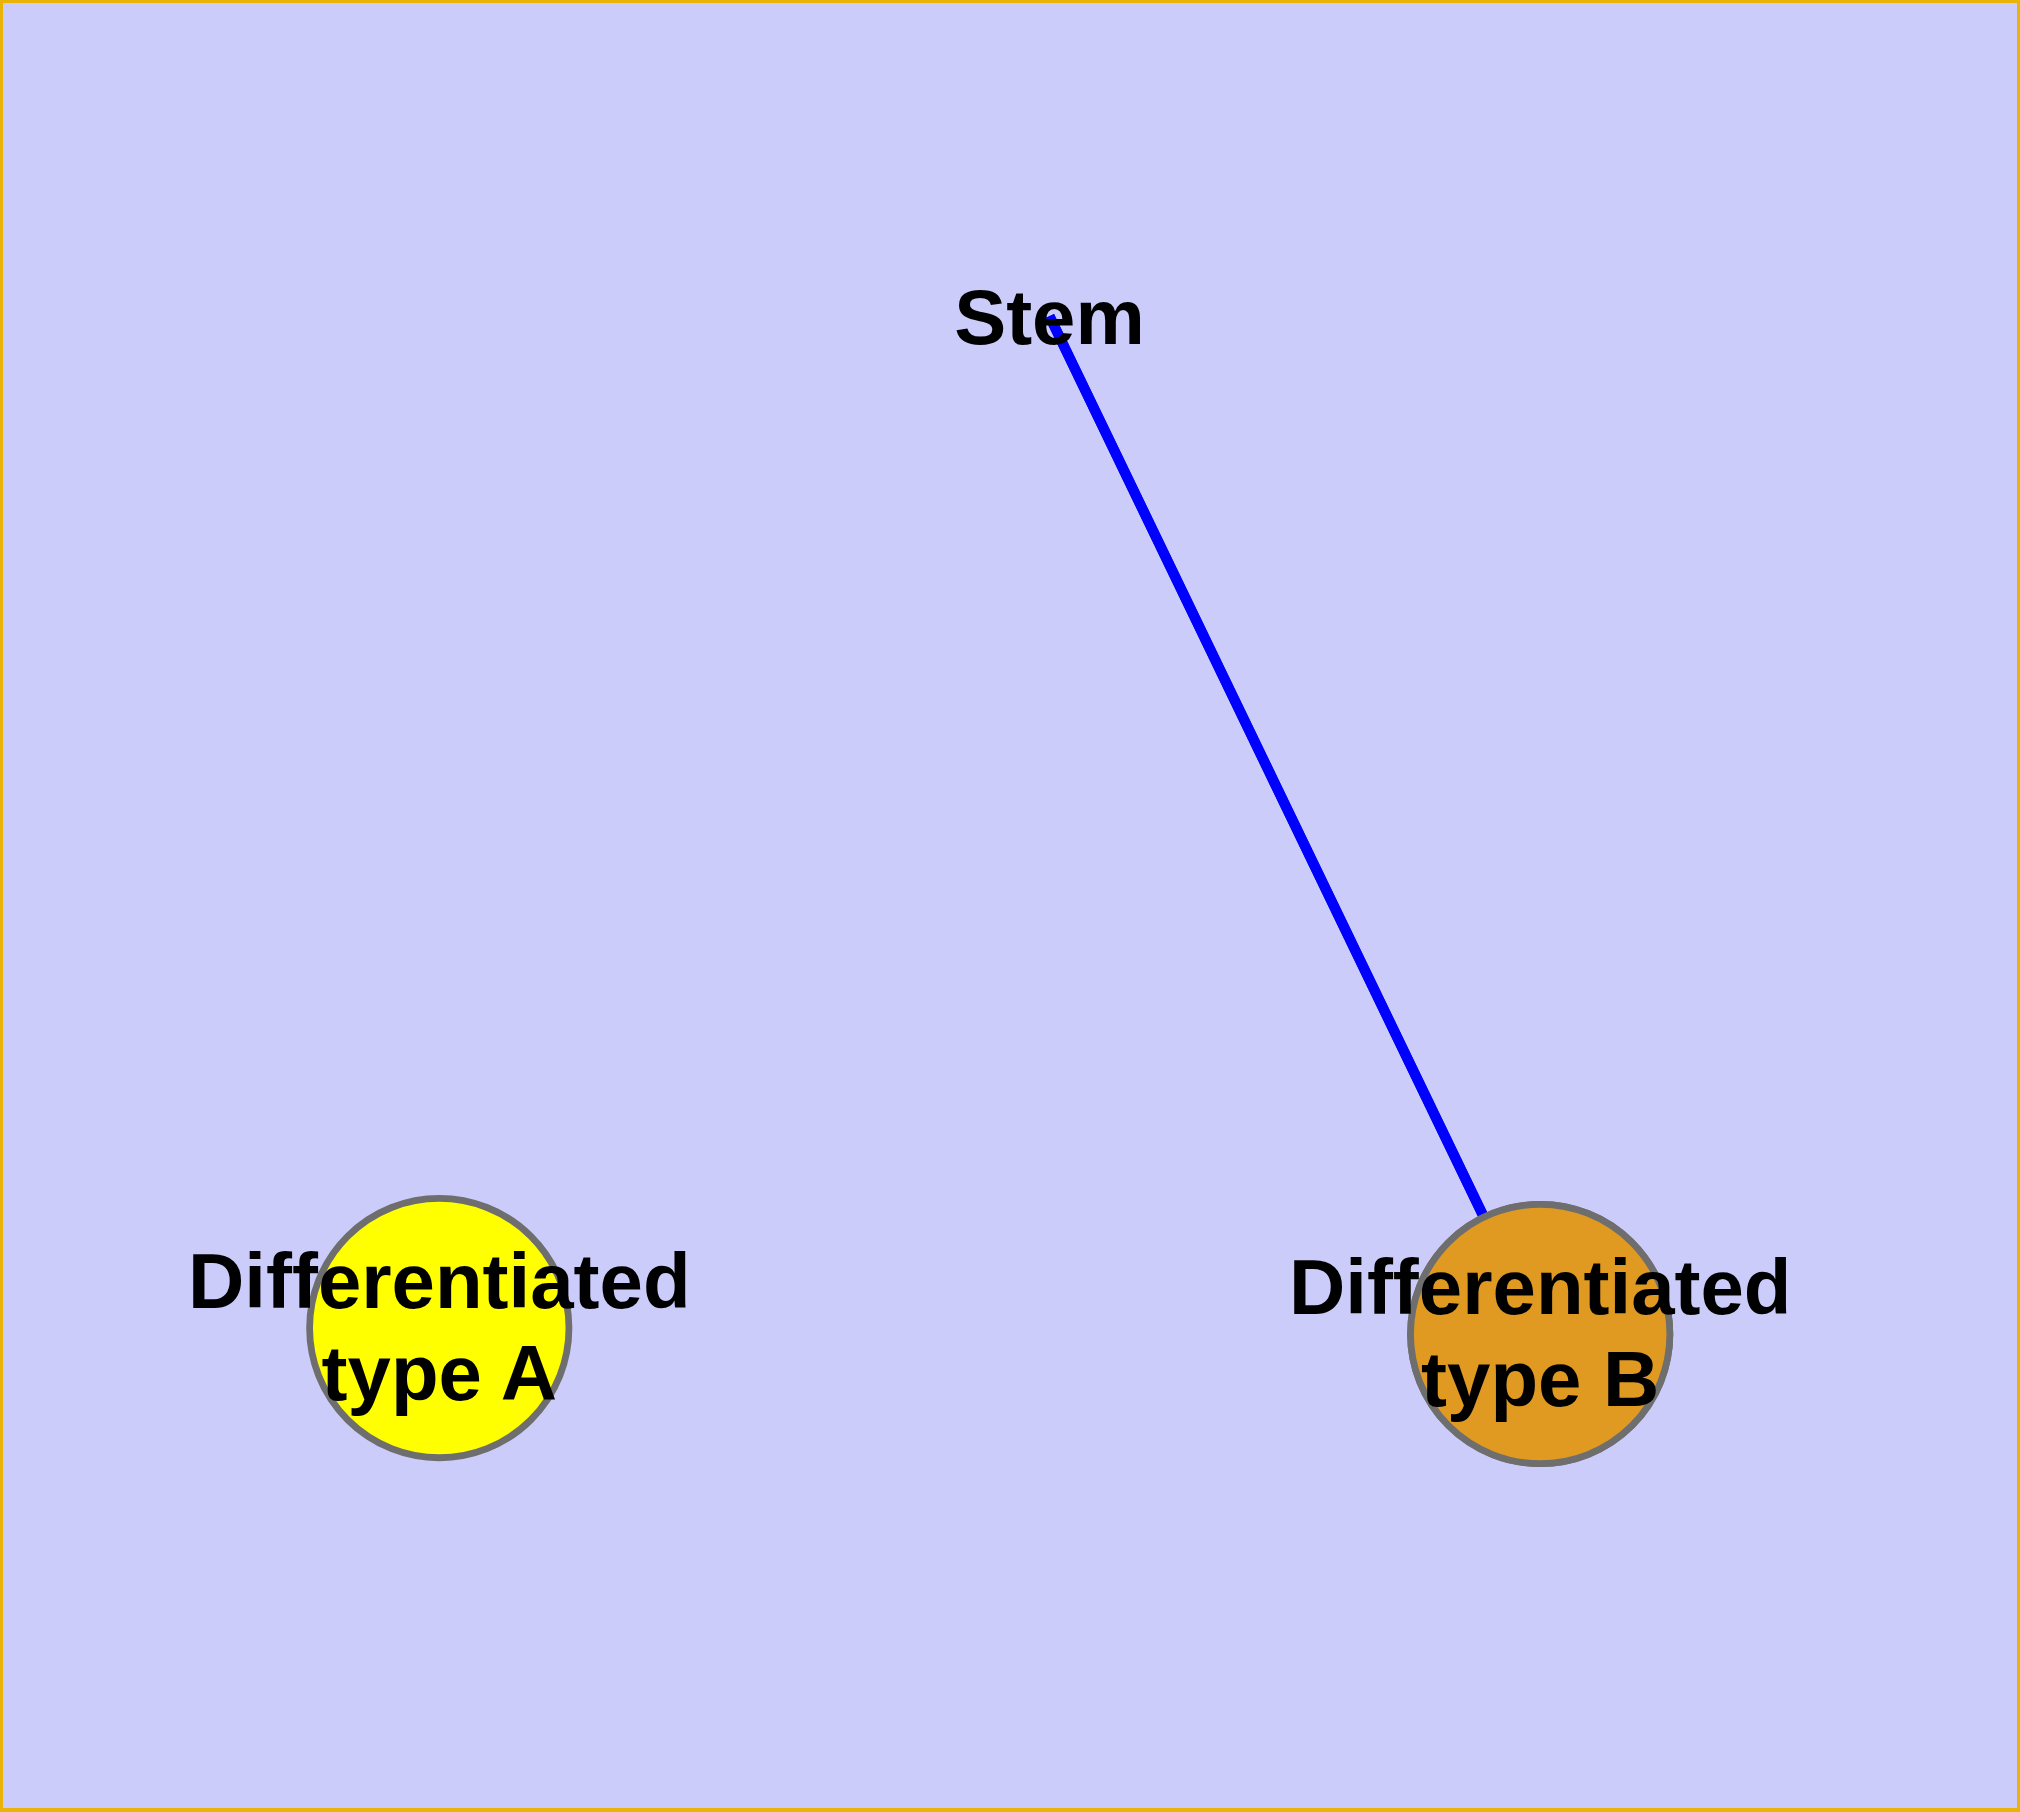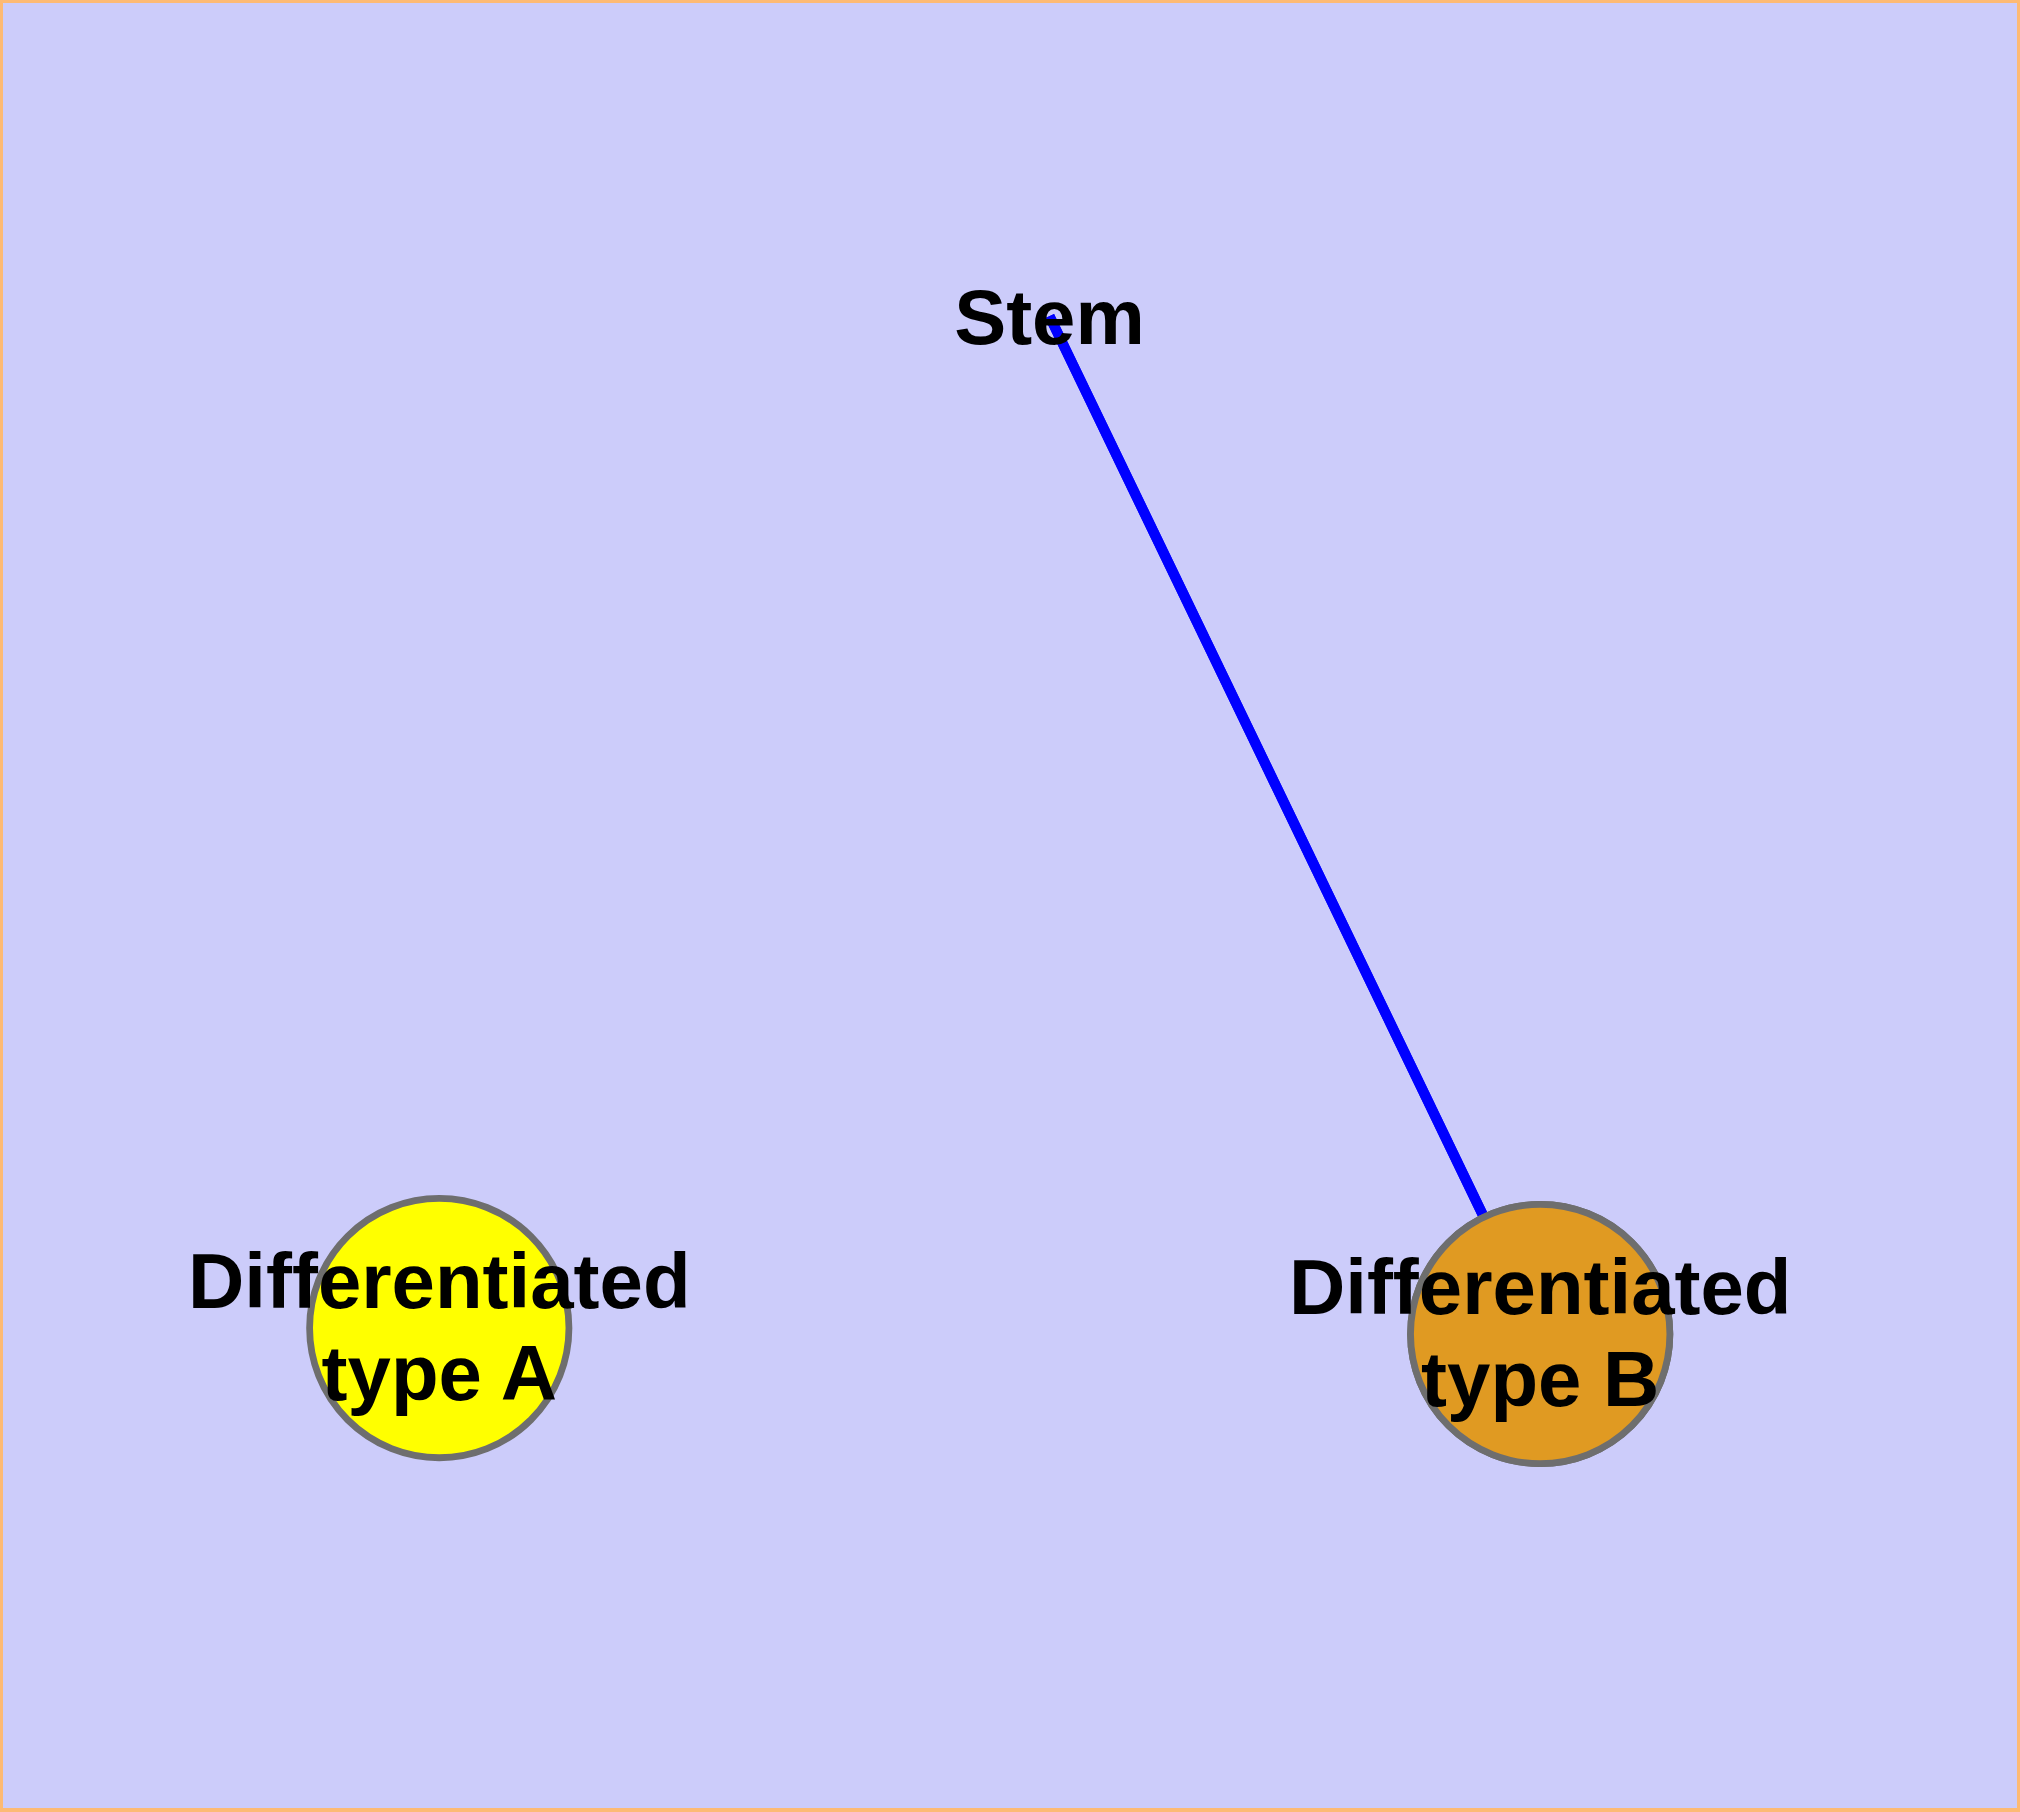--- a/index.html
+++ b/index.html
@@ -47,21 +47,21 @@
     font-size: 92px;
     fill: #000000;
     text-anchor: middle;
     dominant-baseline: auto;
     white-space: pre;
   }
 </style>
 </head>
 <body>
 
-<div id="canvas" style="background: #fdba74;">
+<div id="canvas" style="background: #eab308;">
   <div id="plot-area" style="background: rgb(204, 204, 250);"></div>
 
   <svg id="graph-svg" viewBox="0 0 2384 2138" xmlns="http://www.w3.org/2000/svg">
 
     <g x1="1238" y1="373" x2="518" y2="1567" stroke="#0000ff" stroke-width="12">
       <line class="edge-line" x1="1238" y1="373" x2="1817" y2="1574" stroke="#0000ff" stroke-width="12"></line>
       <line class="edge-line" x1="1238" y1="373" x2="1817" y2="1574"></line>
     </g>
 
     <g cx="1238" cy="373" r="152" fill="#9afa00" stroke="#6e6e6e" stroke-width="8">

